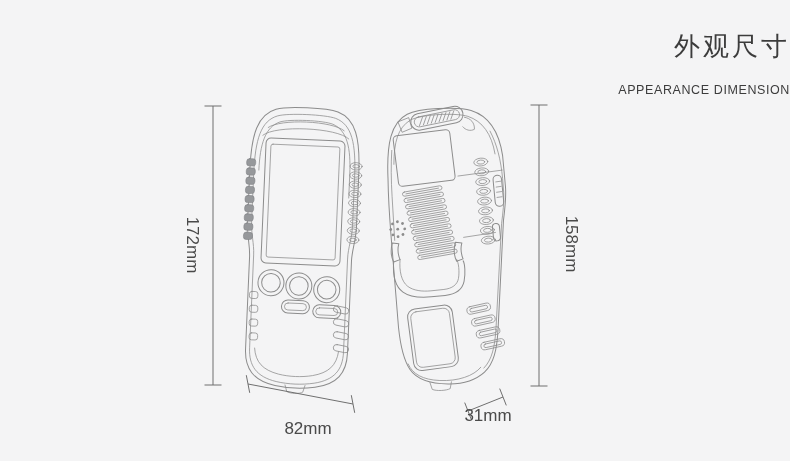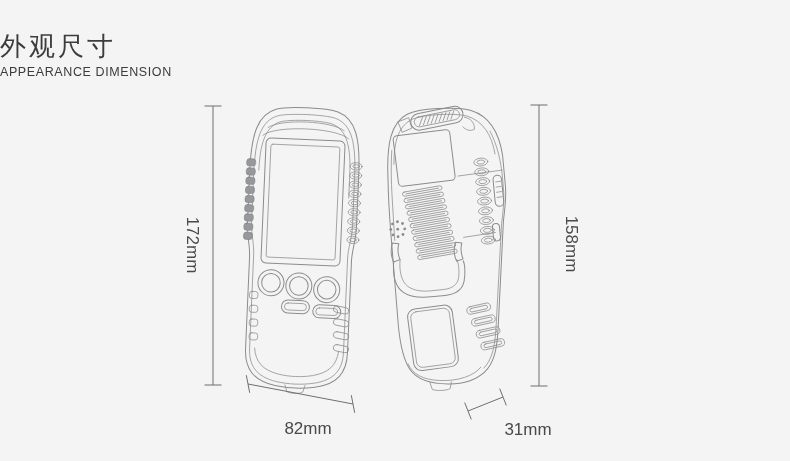--- a/index.html
+++ b/index.html
@@ -3,27 +3,27 @@
 <meta charset="utf-8">
 <style>
   html,body { margin:0; padding:0; }
   .stage {
     position:relative;
     width:790px; height:461px;
     background: var(--background,#f4f4f5);
     overflow:hidden;
     font-family:"Liberation Sans", sans-serif;
   }
-  .header { position:absolute; top:29px; left:0; right:0; text-align:left; }
+  .header { position:absolute; top:29px; left:0; right:0; text-align:right; }
   .title {
     font-size:26px; font-weight:400; letter-spacing:3px;
     color: var(--heading-text,#3c3c3c);
   }
   .subtitle {
-    margin-top:1px; font-size:12.5px; letter-spacing:0.6px;
+    margin-top:19px; font-size:12.5px; letter-spacing:0.6px;
     color: var(--heading-text,#3c3c3c);
   }
   .fig { position:absolute; left:0; top:0; }
   .draw { fill:none; stroke:var(--drawing-line,#8c8c8c); stroke-width:1;
           stroke-linecap:round; stroke-linejoin:round; }
   .thin { stroke-width:0.75; }
   .bumpfill { fill:#96989b; stroke:#808285; stroke-width:0.6; }
   .dots { fill:var(--drawing-line,#8c8c8c); stroke:none; }
   .dim { fill:none; stroke:var(--dimension-line,#6f6f6f); stroke-width:1; }
   .dim-label {
@@ -258,14 +258,14 @@
       <path d="M213,106 L213,385 M204.5,106 L221.5,106 M204.5,385 L221.5,385"></path>
       <path d="M539,105 L539,386 M530.5,105 L547.5,105 M530.5,386 L547.5,386"></path>
       <path d="M248,384 L353,404 M246.3,375.2 L249.7,392.8 M351.3,395.2 L354.7,412.8"></path>
       <path d="M468,411 L503,397 M464.7,402.6 L471.3,419.4 M499.7,388.6 L506.3,405.4"></path>
     </g>
   </svg>
 
   <div class="dim-label rot90" style="left:192px; top:245px;">172mm</div>
   <div class="dim-label rot90" style="left:571px; top:244px;">158mm</div>
   <div class="dim-label ctr" style="left:308px; top:429px;">82mm</div>
-  <div class="dim-label ctr" style="left:488px; top:430px;margin-left:40px;">31mm</div>
+  <div class="dim-label ctr" style="left:488px; top:416px;">31mm</div>
 </div>
 
 </body></html>

